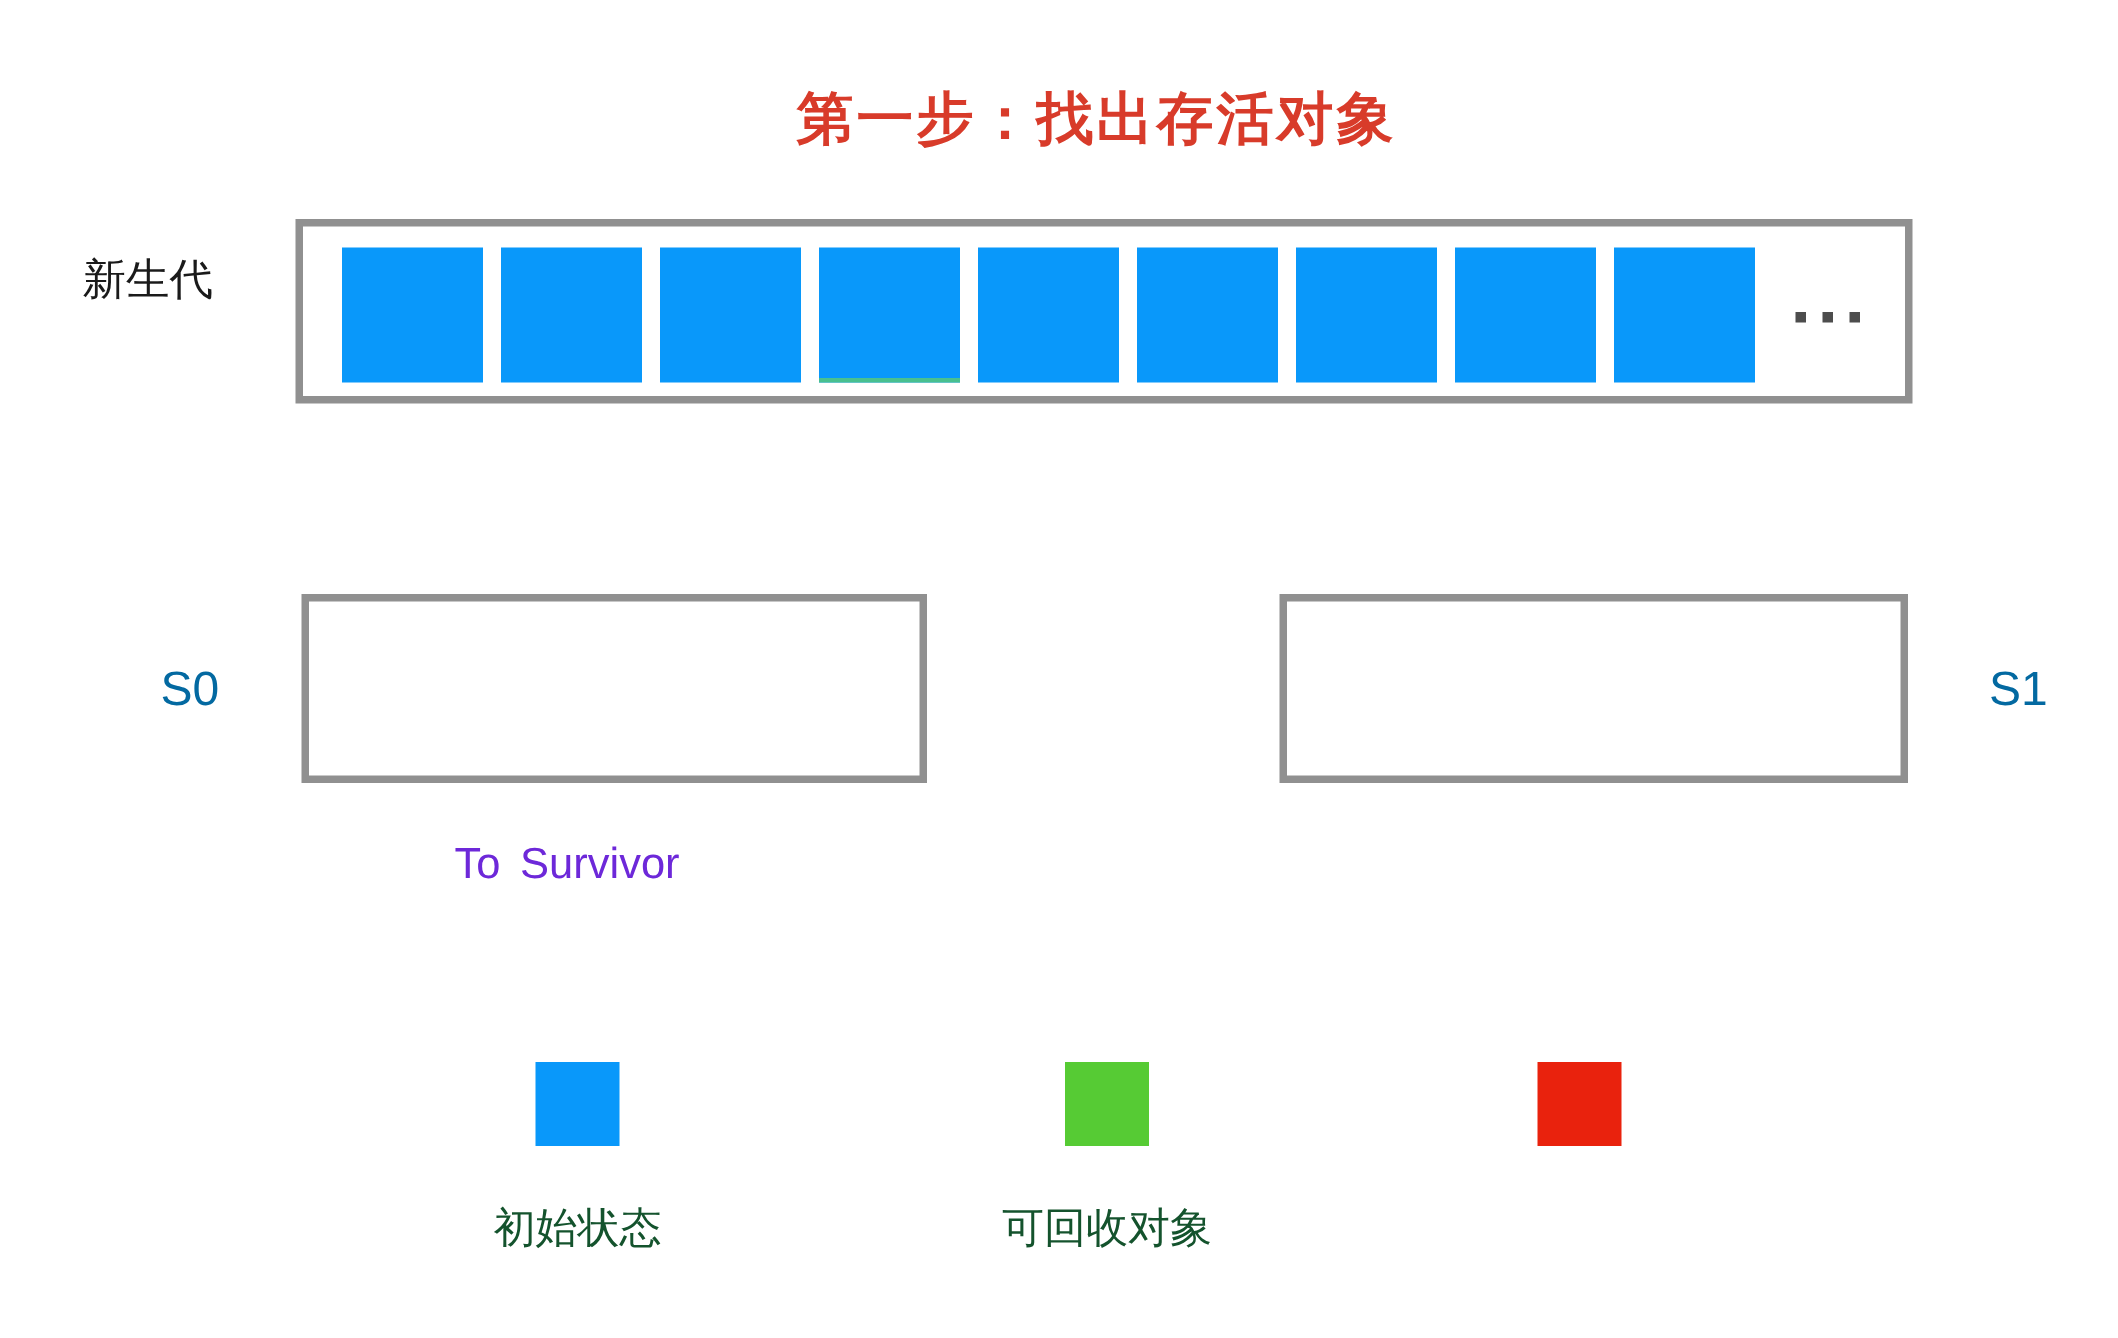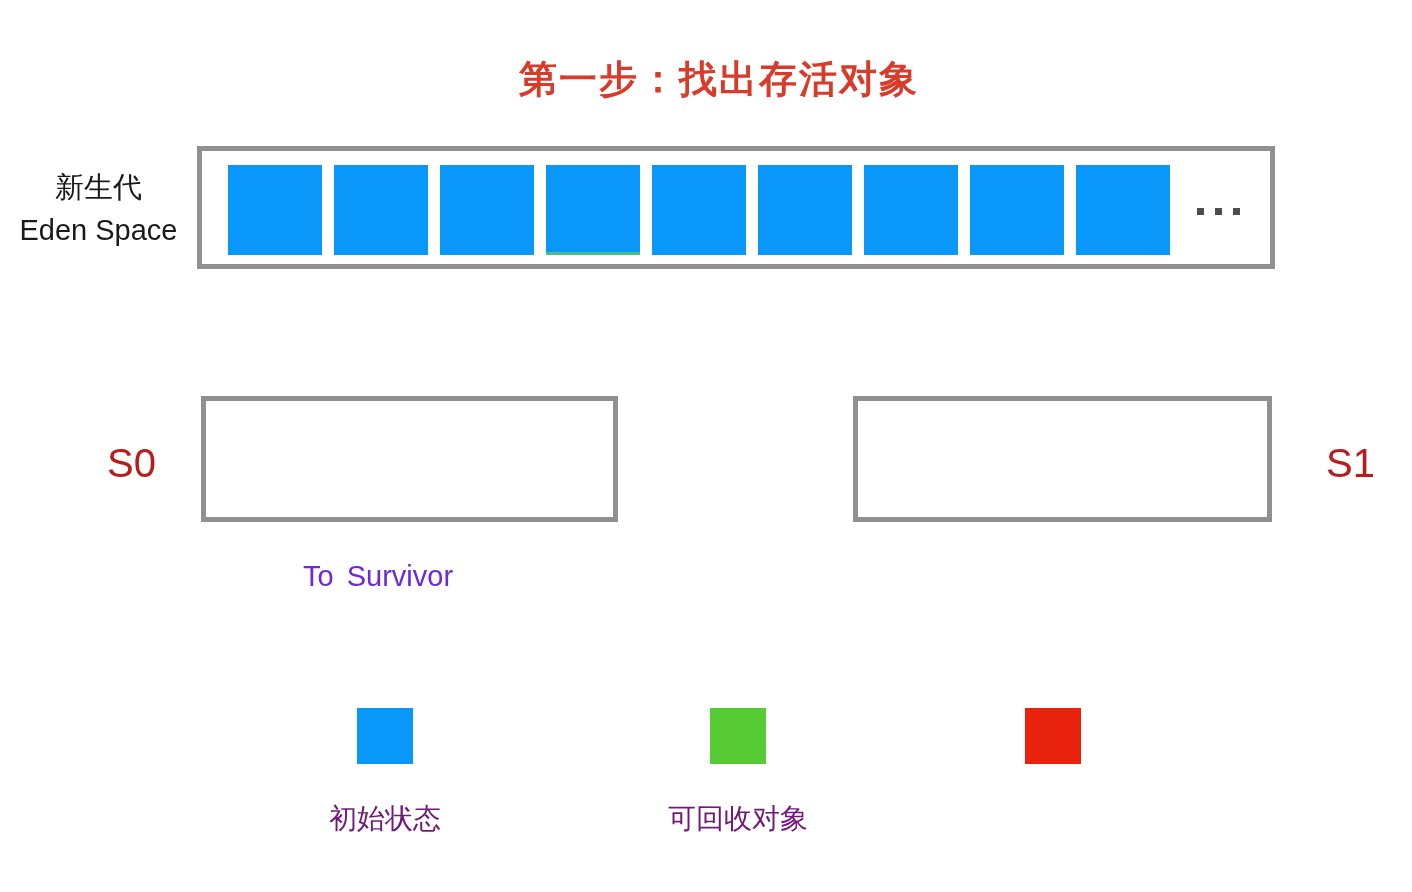--- a/index.html
+++ b/index.html
@@ -9,21 +9,21 @@
     height: 892px;
     overflow: hidden;
     font-family: "Liberation Sans", "DejaVu Sans", sans-serif;
     color: #111111;
   }
   .abs { position: absolute; }
 
   
   #title {
     top: 54px;
-    left: 38px;
+    left: 50px;
     width: 1362px;
     text-align: center;
     font-size: 38px;
     font-weight: bold;
     letter-spacing: 2px;
   }
 
   
   #eden-label {
     left: 0;
@@ -63,21 +63,21 @@
   .ellipsis-dot { width: 7px; height: 7px; }
 
   
   .survivor-box {
     box-sizing: border-box;
     border: 5px solid #909090;
     background: #ffffff;
   }
   #s0-box { left: 201px; top: 396px; width: 417px; height: 126px; }
   #s1-box { left: 853px; top: 396px; width: 419px; height: 126px; }
-  .survivor-label { font-size: 40px; color: #b91c1c; }
+  .survivor-label { font-size: 32px; color: #0369a1; }
   #s0-label { left: 107px; top: 441px; }
   #s1-label { left: 1326px; top: 441px; }
   #to-survivor {
     left: 303px;
     top: 560px;
     font-size: 29px;
     word-spacing: 5px;
     color: #6d28d9;
   }
 
@@ -87,30 +87,29 @@
     top: 708px;
     width: 160px;
     display: flex;
     flex-direction: column;
     align-items: center;
   }
   #legend-item-0 { left: 305px; }
   #legend-item-1 { left: 658px; }
   #legend-item-2 { left: 973px; }
   .legend-swatch { width: 56px; height: 56px; margin-bottom: 36px; }
-  .legend-label { font-size: 28px; white-space: nowrap; color: #701a75; }
+  .legend-label { font-size: 28px; white-space: nowrap; color: #14532d; }
 </style>
 </head>
 <body>
 
 <div id="title" class="abs" style="color: rgb(216, 59, 42);">第一步：找出存活对象</div>
 
 <div id="eden-label" class="abs">
   <div>新生代</div>
-  <div>Eden Space</div>
 </div>
 
 <div id="eden-box" class="abs">
 
   <div class="eden-block" style="background: rgb(9, 152, 250);"></div>
     <div class="eden-block" style="background: rgb(9, 152, 250);"></div>
     <div class="eden-block" style="background: rgb(9, 152, 250);"></div>
     <div class="eden-block" style="background: rgb(9, 152, 250); border-bottom: 3px solid rgb(73, 192, 143);"></div>
     <div class="eden-block" style="background: rgb(9, 152, 250);"></div>
     <div class="eden-block" style="background: rgb(9, 152, 250);"></div>

